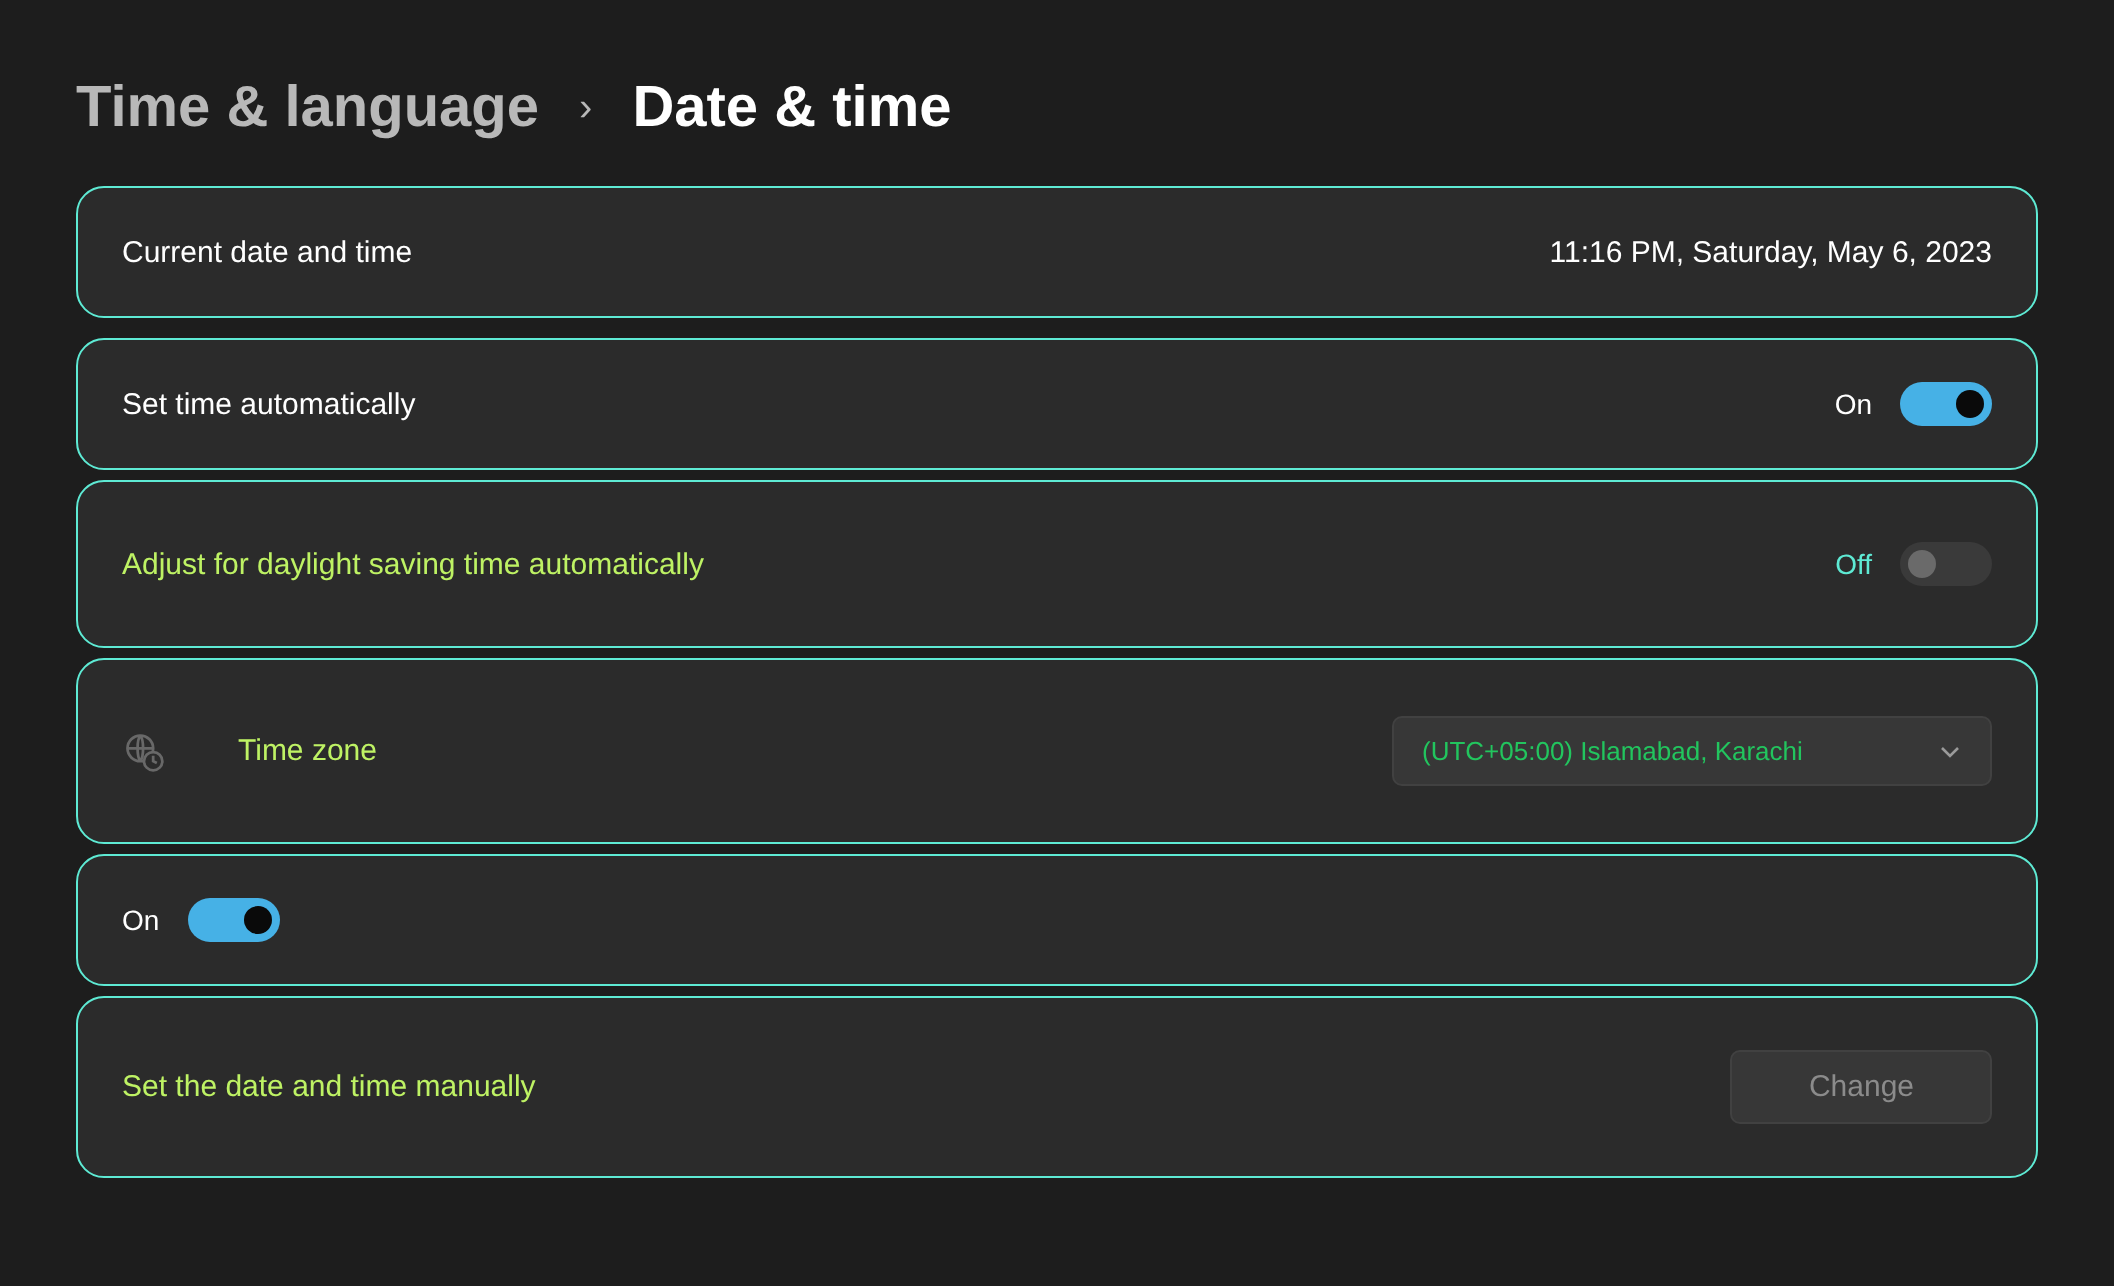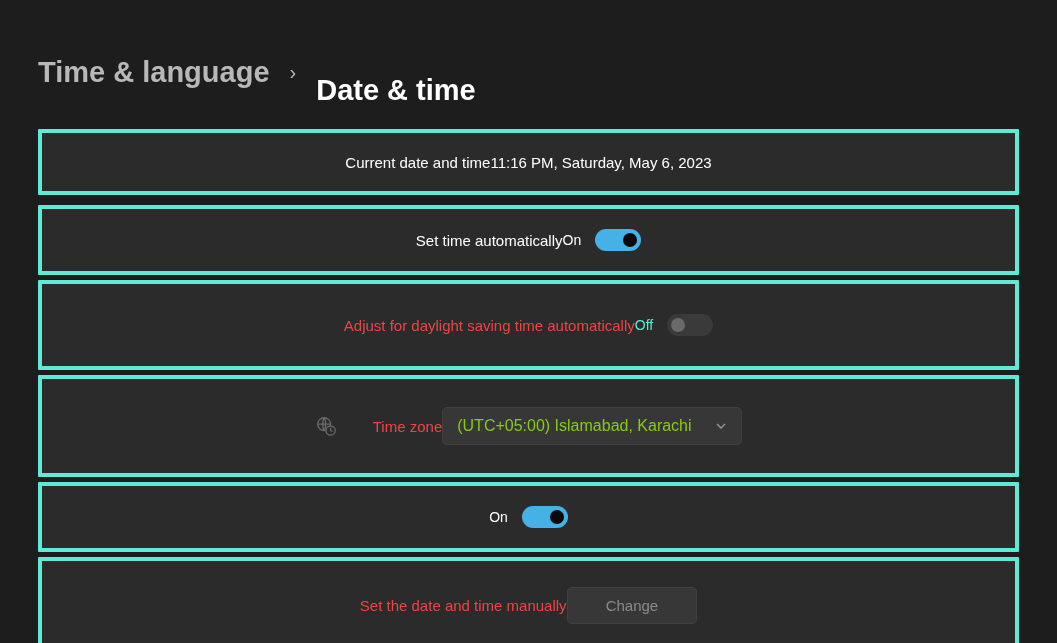--- a/index.html
+++ b/index.html
@@ -31,39 +31,38 @@
       cursor: pointer;
     }
     .breadcrumb-sep {
       font-size: 20px;
       color: #b8b8b8;
     }
     .breadcrumb-current {
       font-size: 29px;
       font-weight: 600;
       color: #ffffff;
-      margin-top: 36px;
     }
     .card {
       background-color: #2b2b2b;
-      border: 4px solid #5eead4;
-      border-radius: 1px;
+      border: 1px solid #5eead4;
+      border-radius: 14px;
       padding: 20px 22px;
       margin-bottom: 5px;
       display: flex;
       align-items: center;
-      justify-content: center;
+      justify-content: space-between;
       min-height: 66px;
     }
     .card-label {
       font-size: 15px;
       color: #ffffff;
     }
     .card-label.dim {
-      color: #ef4444;
+      color: #bef264;
     }
     .card-value {
       font-size: 15px;
       color: #ffffff;
       text-align: right;
     }
     .card-left {
       display: flex;
       align-items: center;
       gap: 36px;
@@ -132,22 +131,22 @@
       border-radius: 5px;
       padding: 9px 14px;
       display: flex;
       align-items: center;
       gap: 14px;
       cursor: pointer;
       min-width: 300px;
       justify-content: space-between;
     }
     .dropdown-text {
-      font-size: 16px;
-      color: #84cc16;
+      font-size: 13px;
+      color: #22c55e;
     }
     .chevron-down {
       width: 12px;
       height: 12px;
       display: inline-flex;
       align-items: center;
       justify-content: center;
     }
     .button {
       background-color: #373737;

